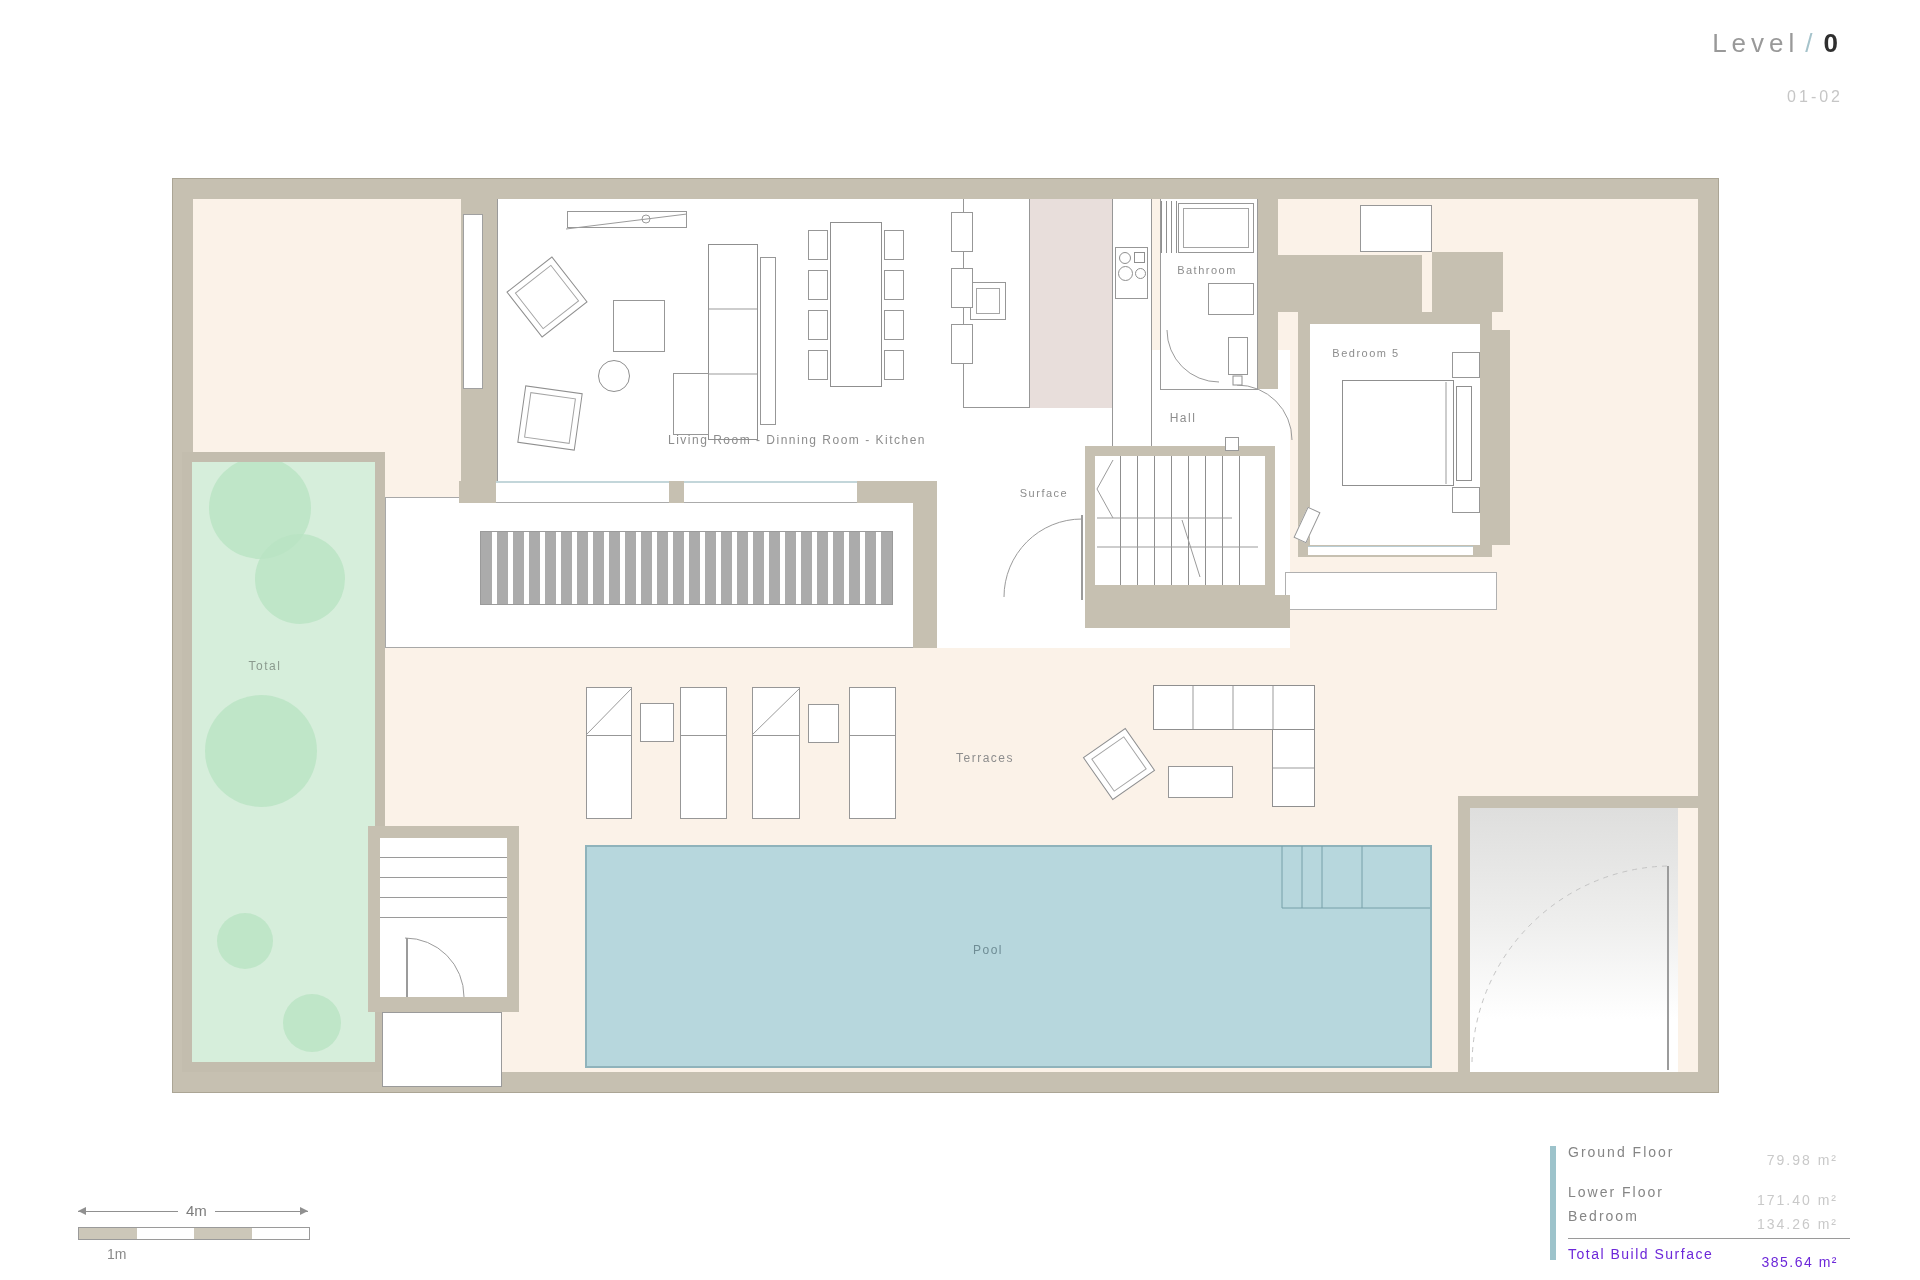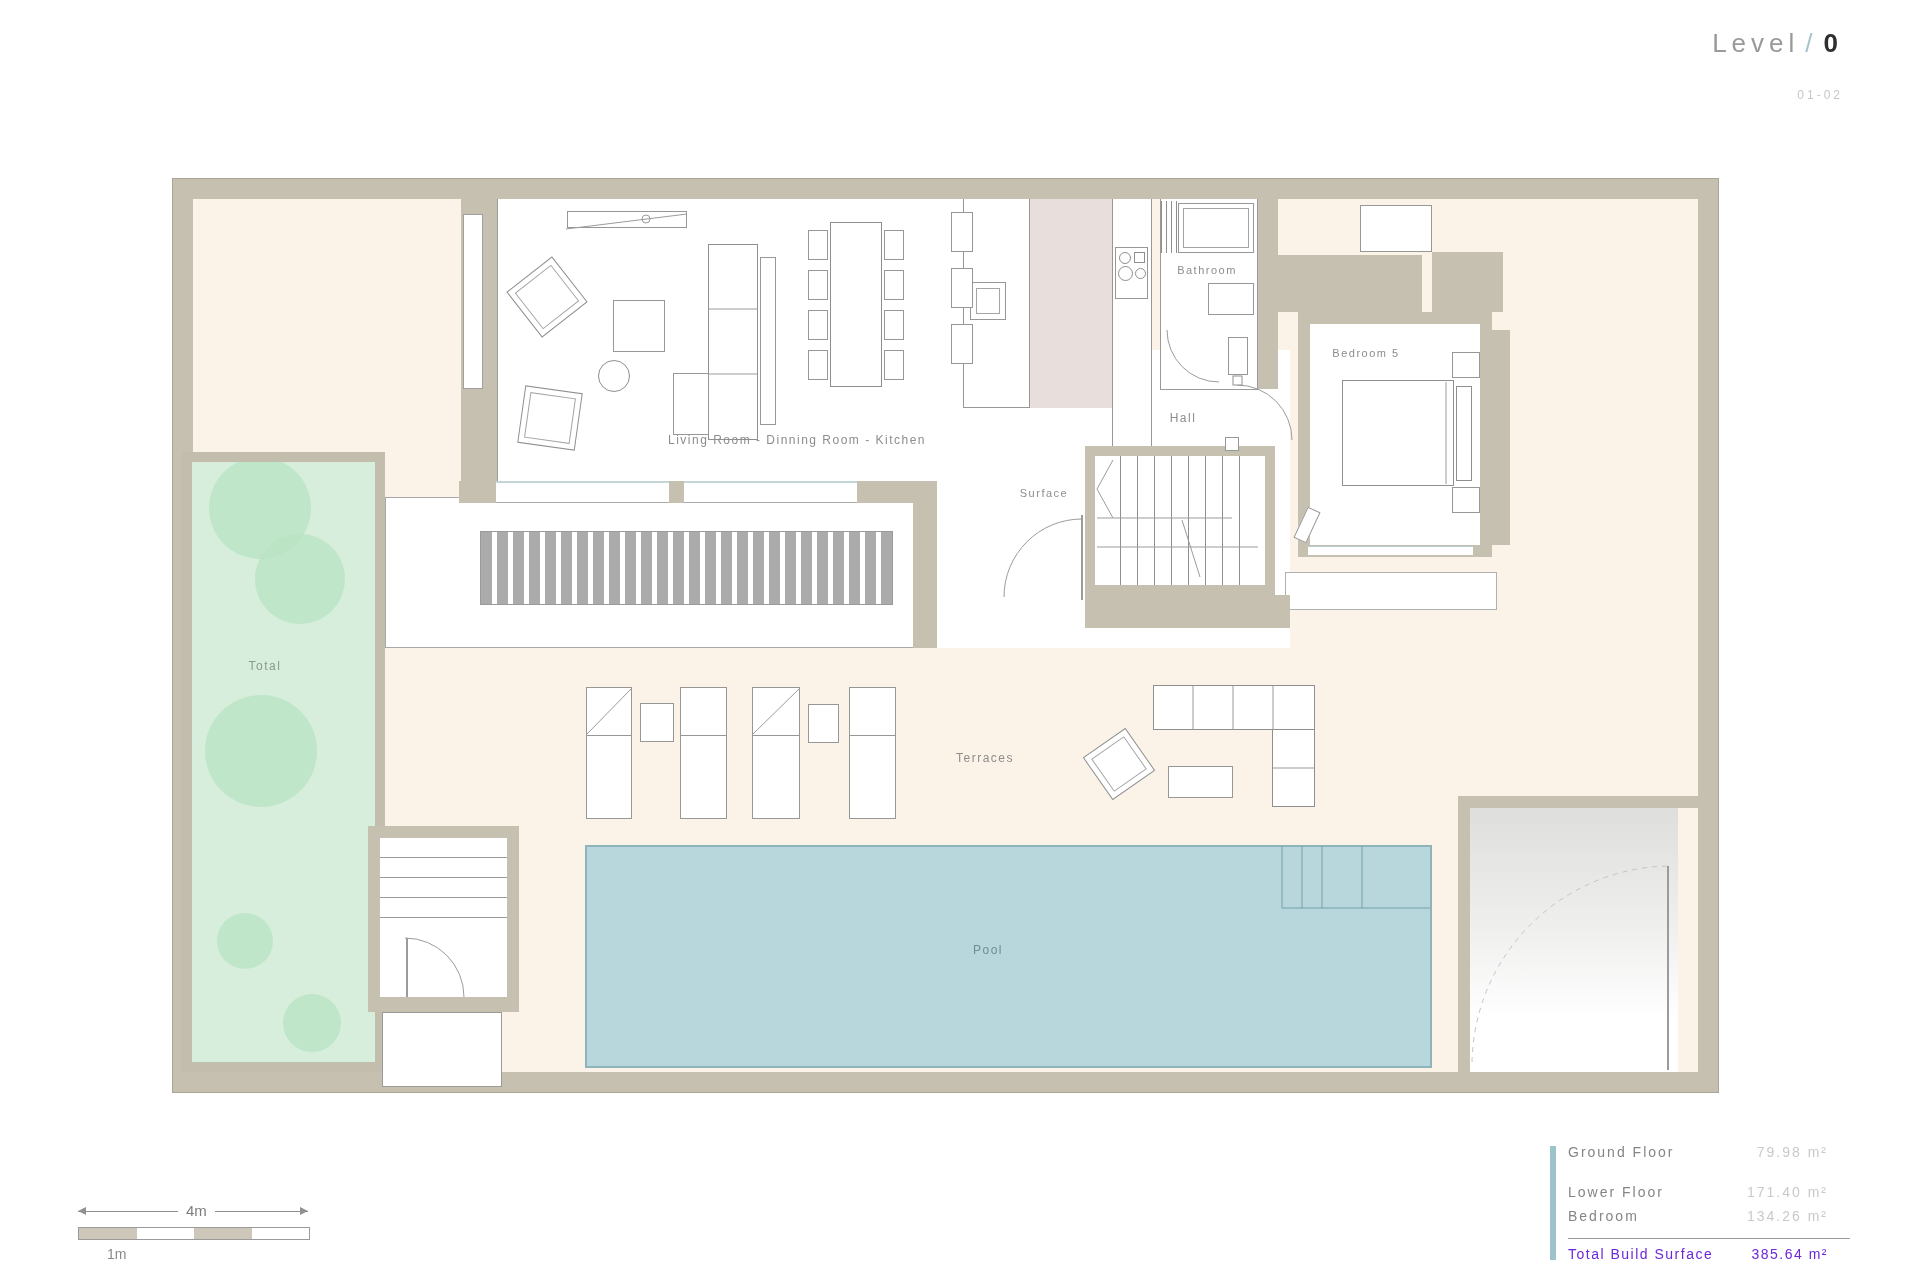--- a/index.html
+++ b/index.html
@@ -14,28 +14,28 @@
   .lbl{position:absolute;color:#8d8d8d;font-size:12px;letter-spacing:1.5px;white-space:nowrap;
        text-align:center;z-index:40;}
   .tree{position:absolute;border-radius:50%;background:#b9e4c3;opacity:.8;}
   .lounger{position:absolute;background:#fff;border:1px solid #979797;box-sizing:border-box;}
   .lounger:after{content:"";position:absolute;left:0;right:0;top:47px;border-top:1px solid #979797;}
   
   .hdr-title{position:absolute;right:77px;top:28px;font-size:26px;letter-spacing:5px;color:#999;
              white-space:nowrap;}
   .hdr-title .sep{color:#a5c3cb;padding:0 6px;}
   .hdr-title .num{color:#2f2f2f;font-weight:bold;}
-  .hdr-sheet{position:absolute;right:77px;top:88px;font-size:12px;letter-spacing:3px;color:#c6c6c6;text-align:center;}
+  .hdr-sheet{position:absolute;right:77px;top:88px;font-size:16px;letter-spacing:3px;color:#c6c6c6;text-align:center;}
   
   #summary{position:absolute;left:1550px;top:1144px;width:300px;height:132px;font-size:14px;
            letter-spacing:2px;}
   .sum-bar{position:absolute;left:0;top:2px;width:6px;height:114px;background:#9dc3cb;}
   .sum-row{position:absolute;left:18px;right:0;white-space:nowrap;}
   .sum-lab{color:#858585;}
-  .sum-val{position:absolute;right:22px;color:#c9c9c9;}
+  .sum-val{position:absolute;right:12px;color:#c9c9c9;margin-top:8px;}
   .sum-div{position:absolute;left:18px;right:0;border-top:1px solid #9a9a9a;}
   .sum-total .sum-lab,.sum-total .sum-val{color:#6d28d9;}
   .sum-total{letter-spacing:1.5px;}
   
   .dimline{position:absolute;left:78px;top:1211px;width:230px;border-top:1px solid #909090;}
   .arrow-l{position:absolute;left:78px;top:1207px;width:0;height:0;border-top:4px solid transparent;
            border-bottom:4px solid transparent;border-right:8px solid #909090;}
   .arrow-r{position:absolute;left:300px;top:1207px;width:0;height:0;border-top:4px solid transparent;
            border-bottom:4px solid transparent;border-left:8px solid #909090;}
   .dimtext{position:absolute;left:178px;top:1202px;background:#ffffff;padding:0 8px;color:#7d7d7d;

